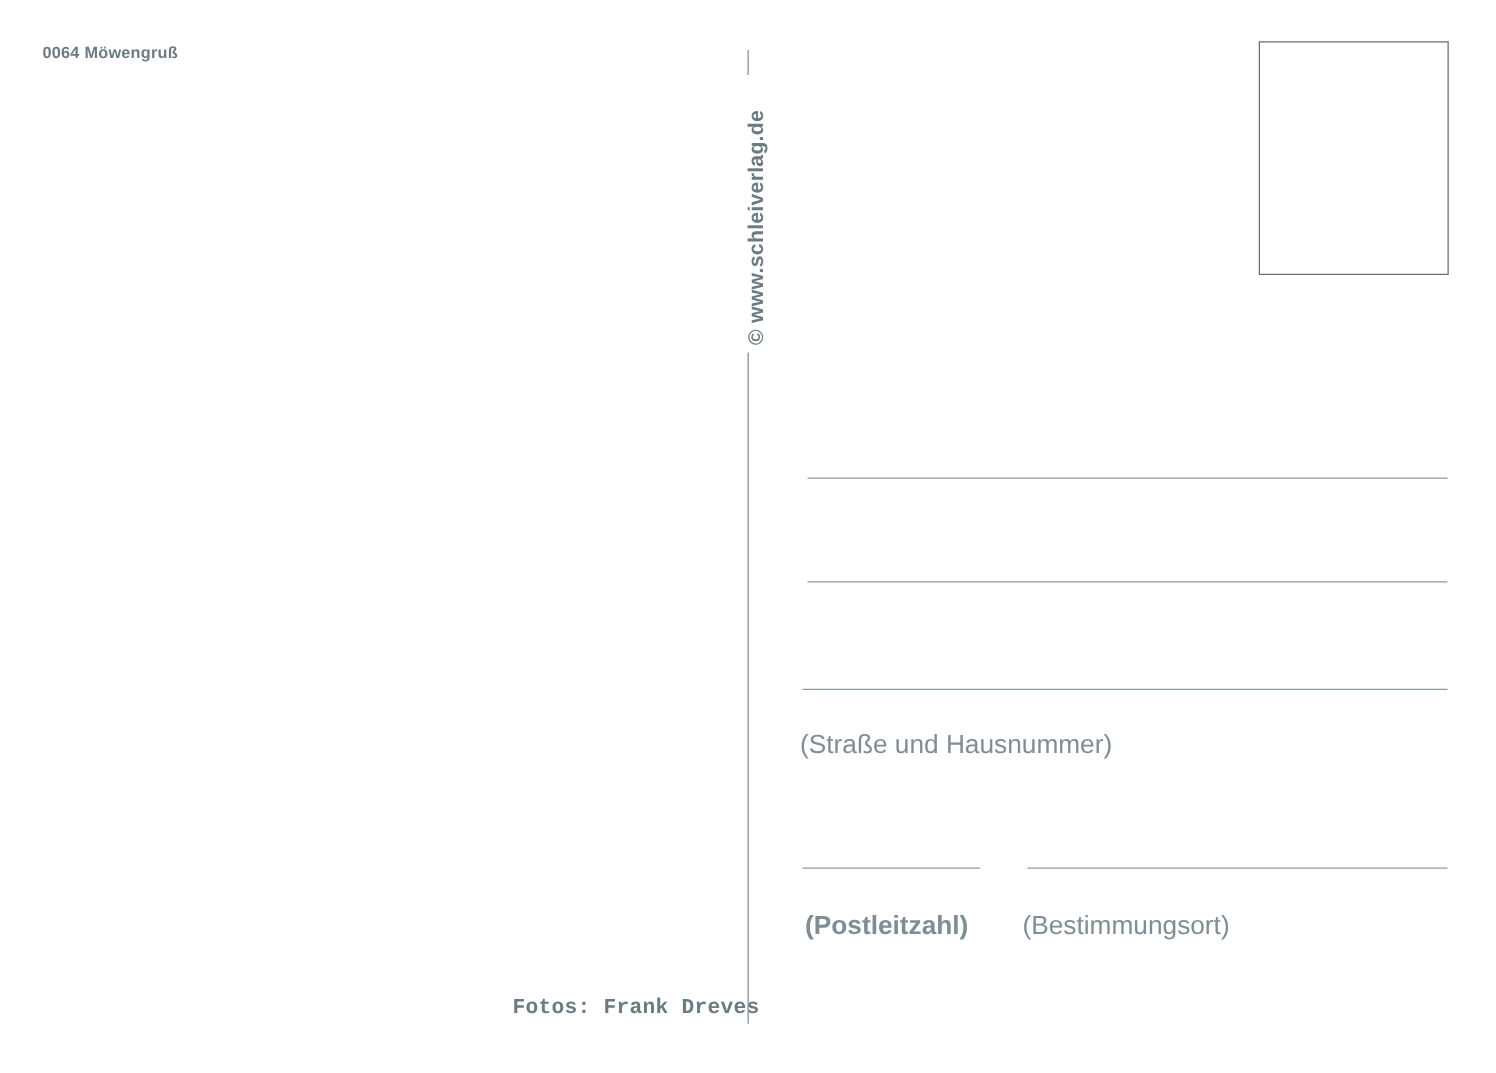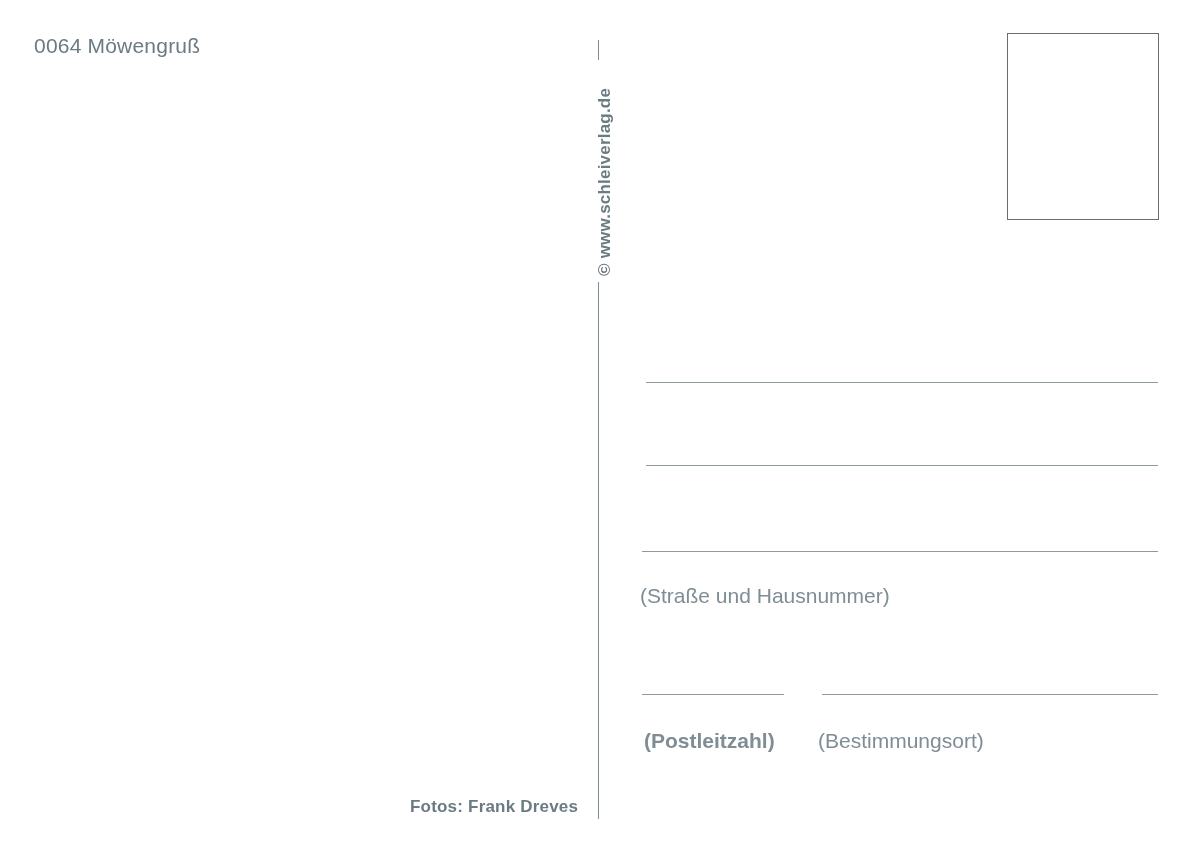--- a/index.html
+++ b/index.html
@@ -16,35 +16,36 @@
     height: 858px;
     background: #ffffff;
     overflow: hidden;
   }
 
   
   .card-code {
     position: absolute;
     left: 34px;
     top: 34px;
-    font-size: 21px;
-    font-weight: normal;
+    font-size: 13px;
+    font-weight: bold;
     color: #6b7b82;
     letter-spacing: 0.2px;
     white-space: nowrap;
   }
   .photo-credit {
     position: absolute;
     left: 410px;
     top: 797px;
     font-size: 17px;
     font-weight: bold;
     color: #6b7b82;
     letter-spacing: 0.2px;
     white-space: nowrap;
+    font-family: Liberation Mono, monospace;
   }
 
   
   .divider-top {
     position: absolute;
     left: 598px;
     top: 40px;
     width: 1px;
     height: 20px;
     background: #7d8e95;

